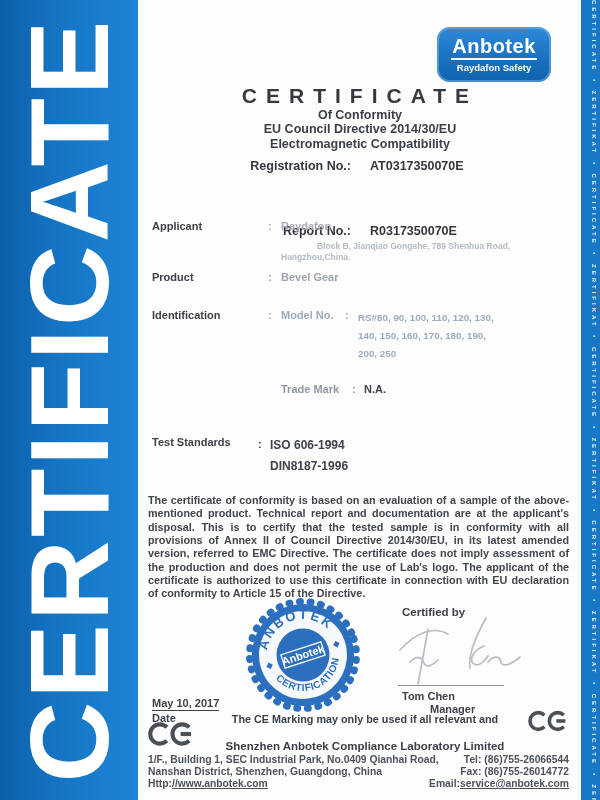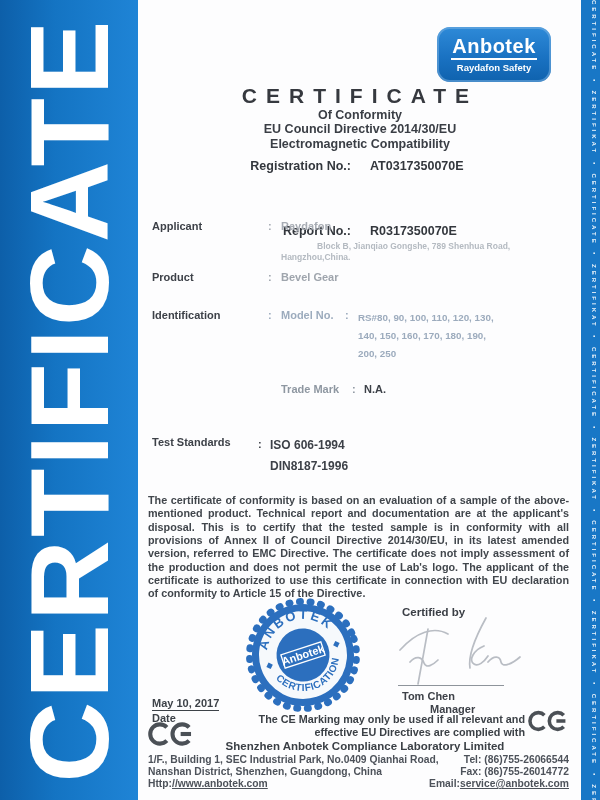--- a/index.html
+++ b/index.html
@@ -52,21 +52,21 @@
   .sig{position:absolute;left:394px;top:612px;}
   .sigline{position:absolute;left:398px;top:685px;width:106px;height:1px;background:#8e949b;}
   .signame{position:absolute;left:402px;top:690px;font-size:11px;font-weight:700;color:#3d4148;}
   .sigrole{position:absolute;left:402px;top:703px;font-size:11px;font-weight:700;color:#3d4148;padding-left:28px;}
   .dateval{position:absolute;left:152px;top:697px;font-size:11px;font-weight:700;color:#3d4248;
            border-bottom:1.5px solid #3d4248;padding-bottom:1px;}
   .datelbl{position:absolute;left:152px;top:712px;font-size:11px;font-weight:700;color:#3d4248;}
   .ce-left{position:absolute;left:148px;top:715px;}
   .ce-right{position:absolute;left:528px;top:704px;}
   
-  .cenote{position:absolute;left:205px;width:320px;text-align:right;font-size:10.8px;
+  .cenote{position:absolute;left:205px;width:320px;text-align:center;font-size:10.8px;
           font-weight:700;color:#3b4046;}
   .cenote1{top:713px;} .cenote2{top:726px;}
   .company{position:absolute;left:146px;top:740px;width:438px;text-align:center;
            font-size:11.5px;font-weight:700;color:#3a3f45;}
   .frow{position:absolute;left:148px;width:421px;display:flex;justify-content:space-between;
         font-size:10.3px;color:#4d525a;font-weight:700;}
   .frow1{top:754px;} .frow2{top:766px;} .frow3{top:778px;}
   .u{text-decoration:underline;}
   svg text{font-family:"Liberation Sans",sans-serif;}
 </style>
@@ -181,21 +181,20 @@
   </svg>
   <svg class="ce-right" width="40" height="34" viewBox="0 0 62 40">
     <g fill="none" stroke="#4b5056" stroke-width="5.5">
       <path d="M25.4 11 A13 13 0 1 0 25.4 29"></path>
       <path d="M55.4 11 A13 13 0 1 0 55.4 29"></path>
       <path d="M44 20 H58"></path>
     </g>
   </svg>
 
   <div class="cenote cenote1">The CE Marking may only be used if all relevant and</div>
-  <div class="cenote cenote2">effective EU Directives are complied with</div>
   <div class="company">Shenzhen Anbotek Compliance Laboratory Limited</div>
 
   <div class="frow frow1">
     <span>1/F., Building 1, SEC Industrial Park, No.0409 Qianhai Road,</span>
     <span>Tel: (86)755-26066544</span>
   </div>
   <div class="frow frow2">
     <span>Nanshan District, Shenzhen, Guangdong, China</span>
     <span>Fax: (86)755-26014772</span>
   </div>

